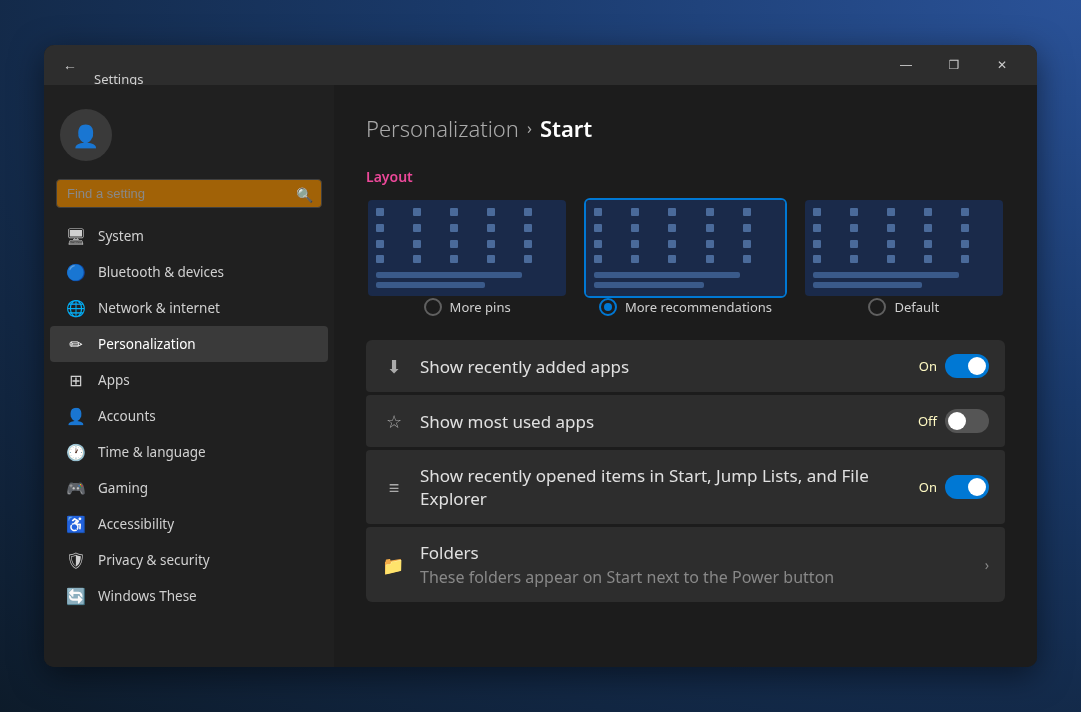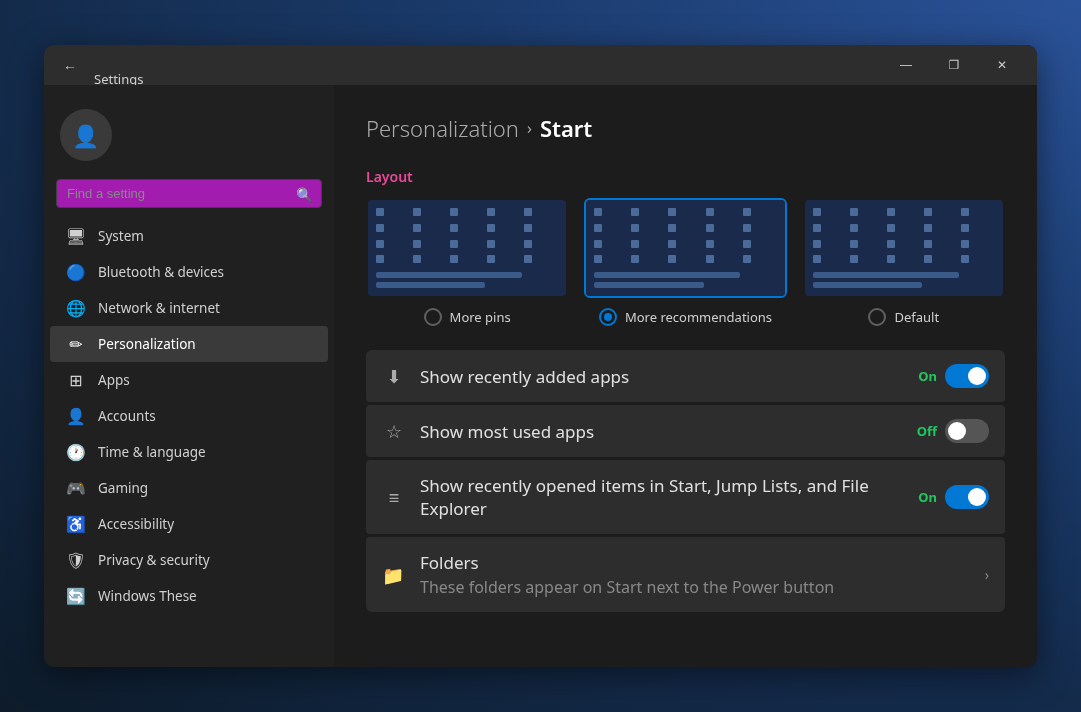--- a/index.html
+++ b/index.html
@@ -94,21 +94,21 @@
       display: flex; align-items: center; justify-content: center;
       color: #aaa;
       font-size: 22px;
     }
     .search-box {
       margin: 0 12px 8px;
       position: relative;
     }
     .search-input {
       width: 100%;
-      background: #a21caf;
+      background: #a16207;
       border: 1px solid #404040;
       border-radius: 4px;
       color: #ccc;
       padding: 6px 30px 6px 10px;
       font-size: 13px;
       outline: none;
     }
     .search-input::placeholder { color: #888; }
     .search-icon {
       position: absolute;
@@ -175,21 +175,20 @@
     .layout-row {
       display: flex;
       gap: 16px;
       margin-bottom: 24px;
     }
     .layout-card {
       flex: 1;
       display: flex;
       flex-direction: column;
       align-items: center;
-      gap: 10px;
     }
     .layout-image {
       width: 100%;
       height: 100px;
       border-radius: 6px;
       overflow: hidden;
       border: 2px solid transparent;
     }
     .layout-image.selected {
       border-color: #0078d4;
@@ -277,23 +276,22 @@
       color: #888;
       font-size: 16px;
       margin-top: 2px;
     }
     .row-control {
       display: flex;
       align-items: center;
       gap: 8px;
     }
     .status-label {
-      color: #22c55e;
+      color: #fef9c3;
       font-size: 13px;
-      font-weight: bold;
     }
     
     .toggle {
       width: 44px; height: 24px;
       border-radius: 12px;
       position: relative;
       cursor: pointer;
       transition: background 0.2s;
     }
     .toggle.on { background: #0078d4; }

